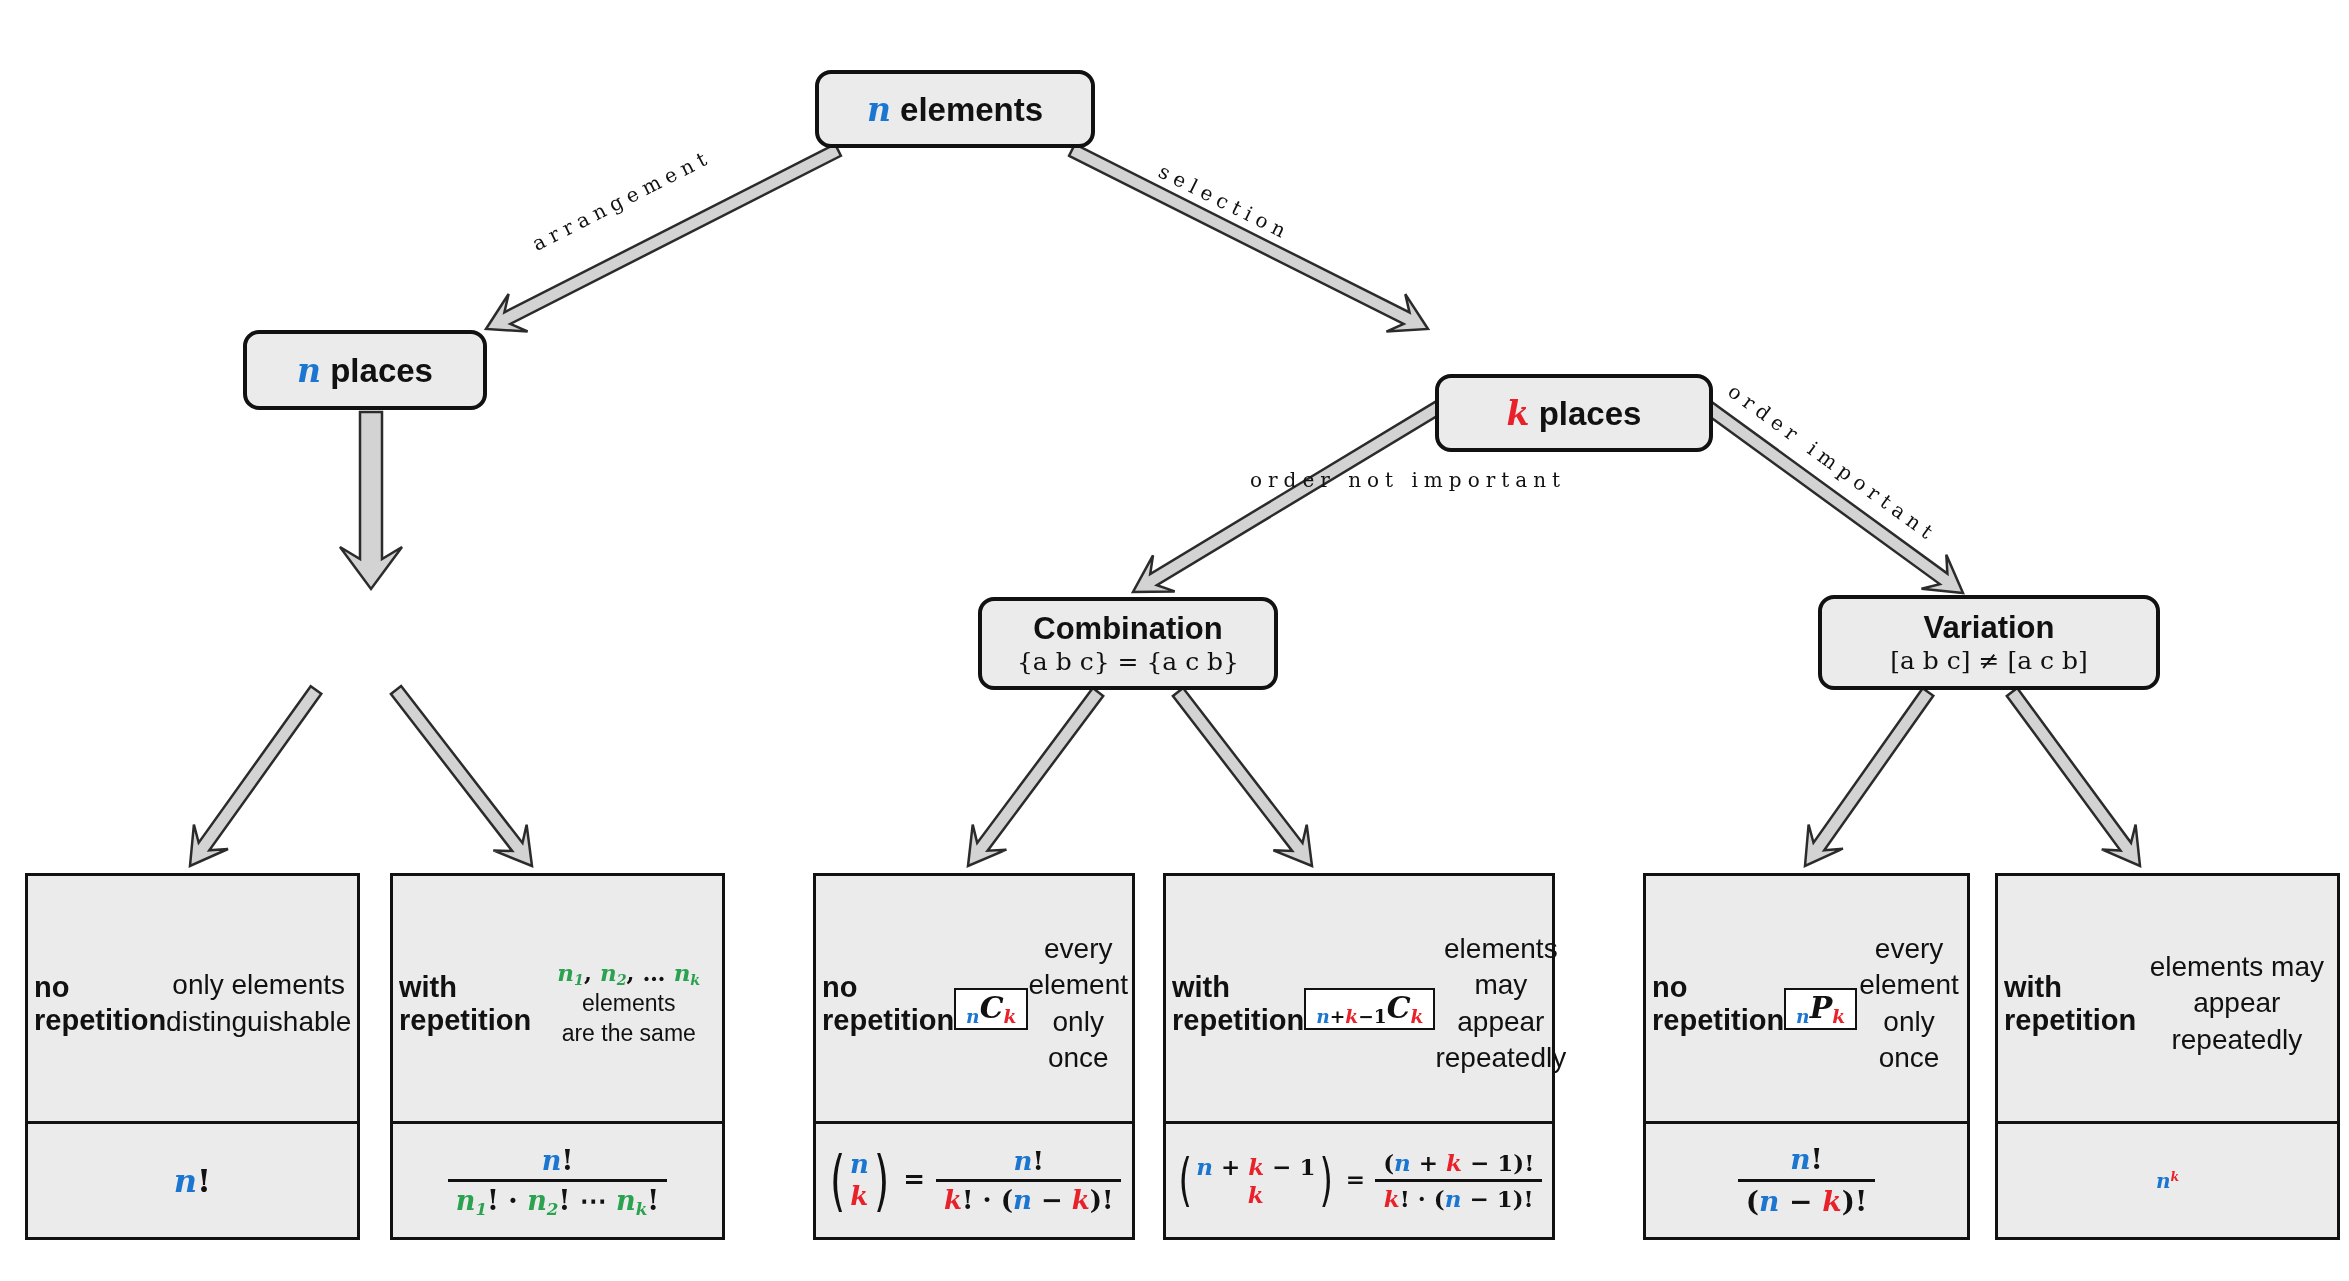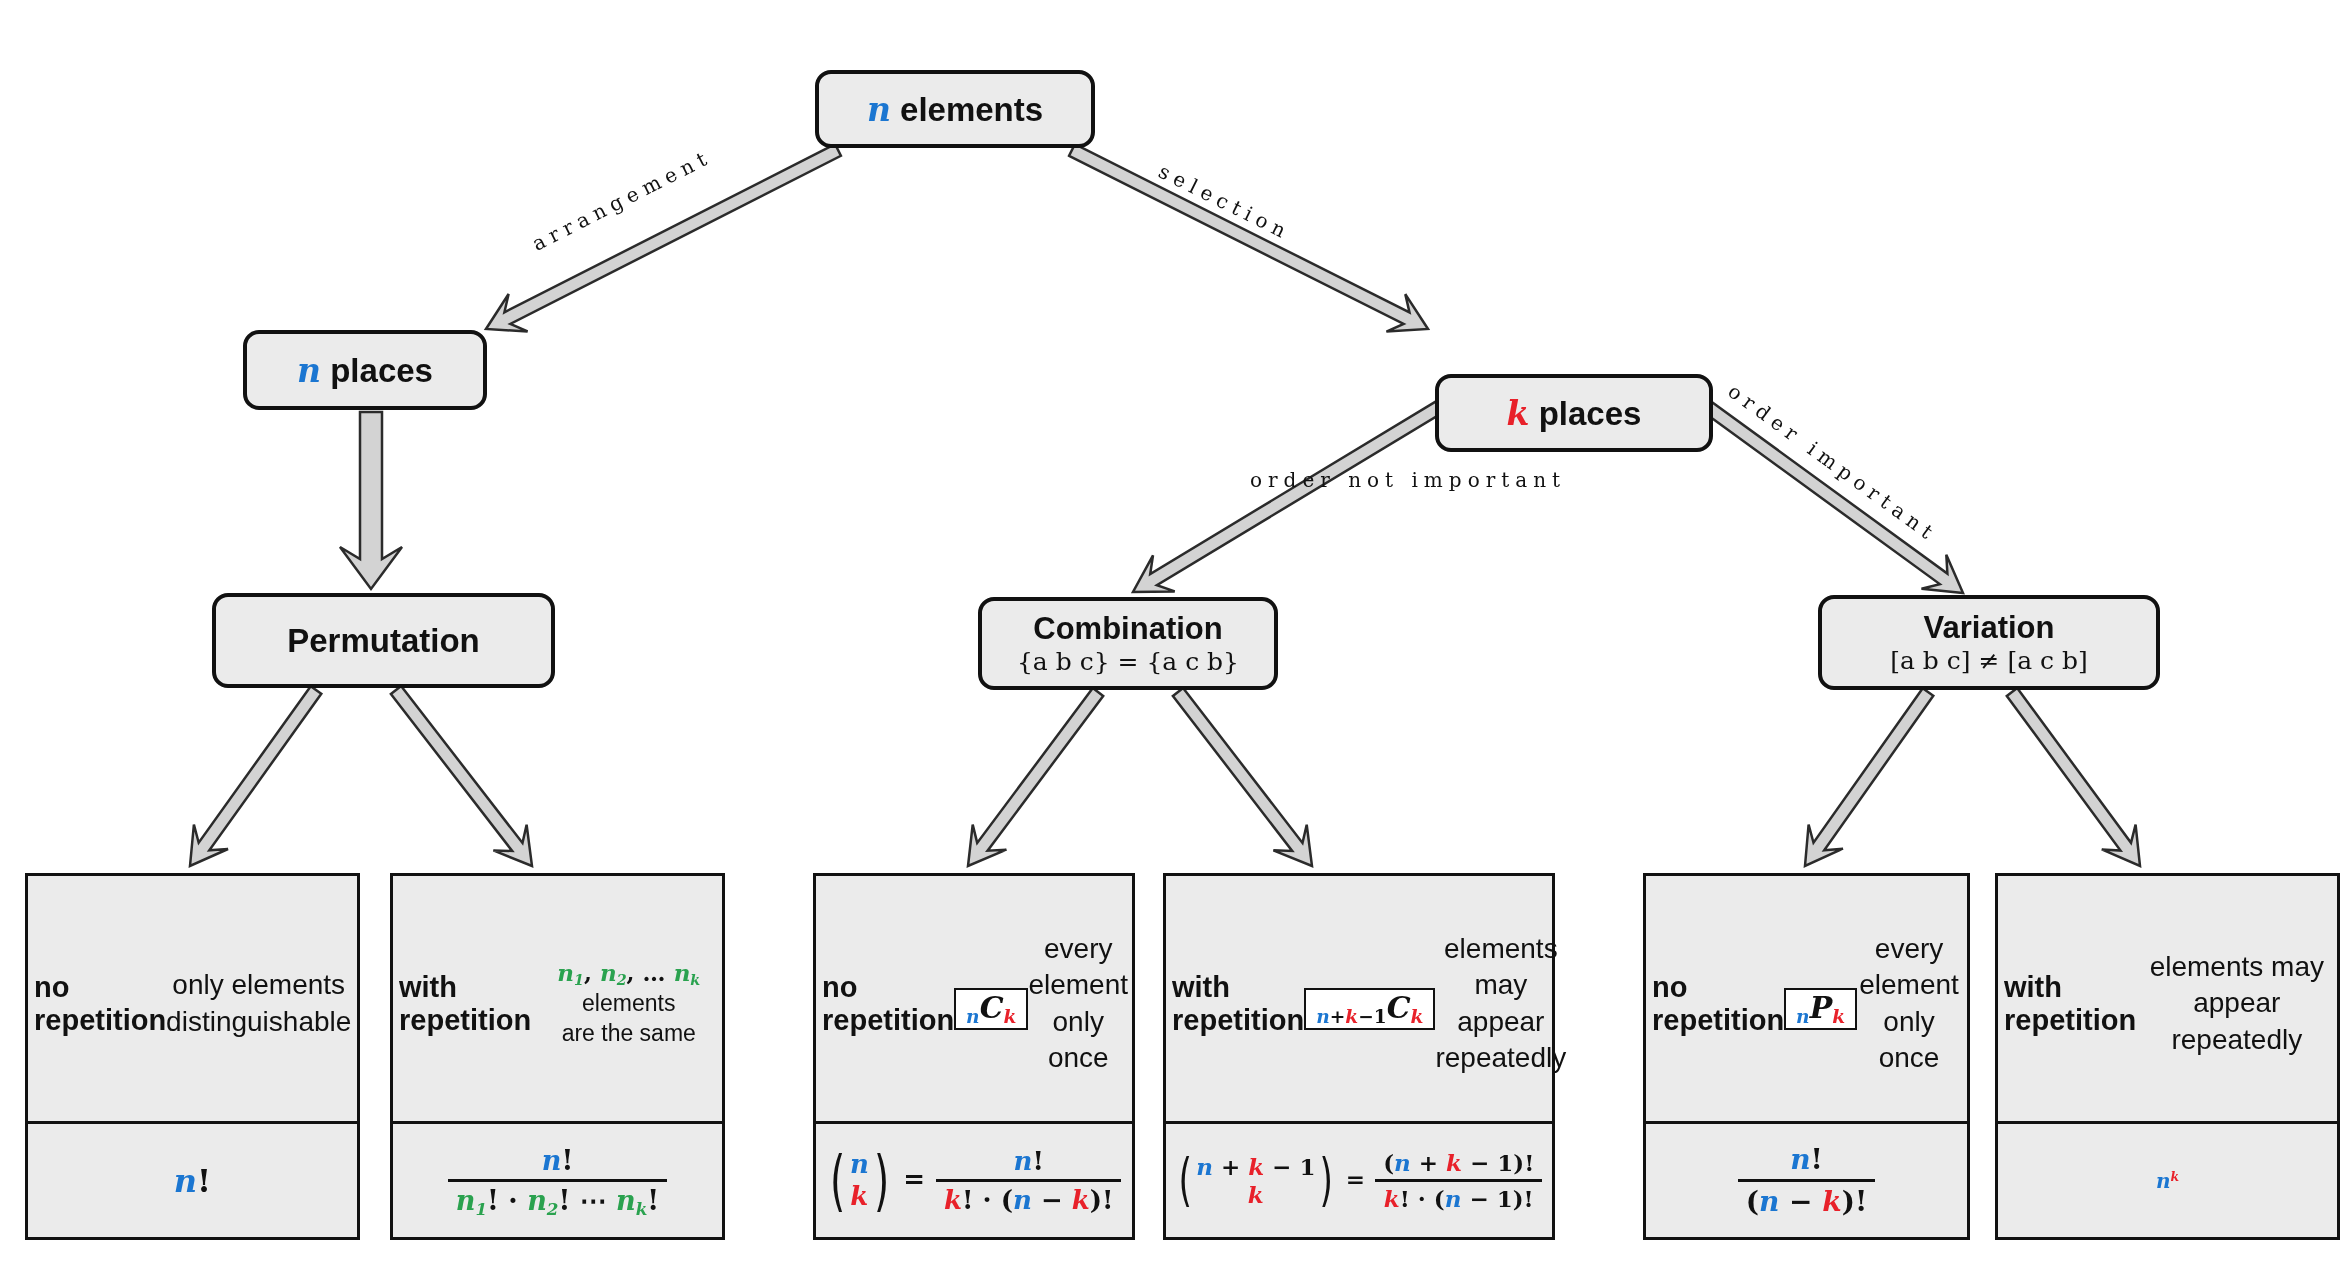--- a/index.html
+++ b/index.html
@@ -70,23 +70,20 @@
     </svg>
 
   <div class="node" style="left:815px;top:70px;width:280px;height:78px;">
     <div class="node-title"><span class="mi blue">n</span><span class="mtxt"> elements</span></div>
   </div>
   <div class="node" style="left:243px;top:330px;width:244px;height:80px;">
     <div class="node-title"><span class="mi blue">n</span><span class="mtxt"> places</span></div>
   </div>
   <div class="node" style="left:1435px;top:332px;width:278px;height:78px;margin-top:42px;">
     <div class="node-title"><span class="mi red">k</span><span class="mtxt"> places</span></div>
-  </div>
-  <div class="node" style="left:212px;top:593px;width:343px;height:95px;">
-    <div class="node-title">Permutation</div>
   </div>
   <div class="node" style="left:978px;top:597px;width:300px;height:93px;">
     <div class="node-title" style="font-size:31px;">Combination</div>
     <div class="node-sub">{a b c} = {a c b}</div>
   </div>
   <div class="node" style="left:1818px;top:595px;width:342px;height:95px;">
     <div class="node-title" style="font-size:31px;">Variation</div>
     <div class="node-sub">[a b c] ≠ [a c b]</div>
   </div>
 

